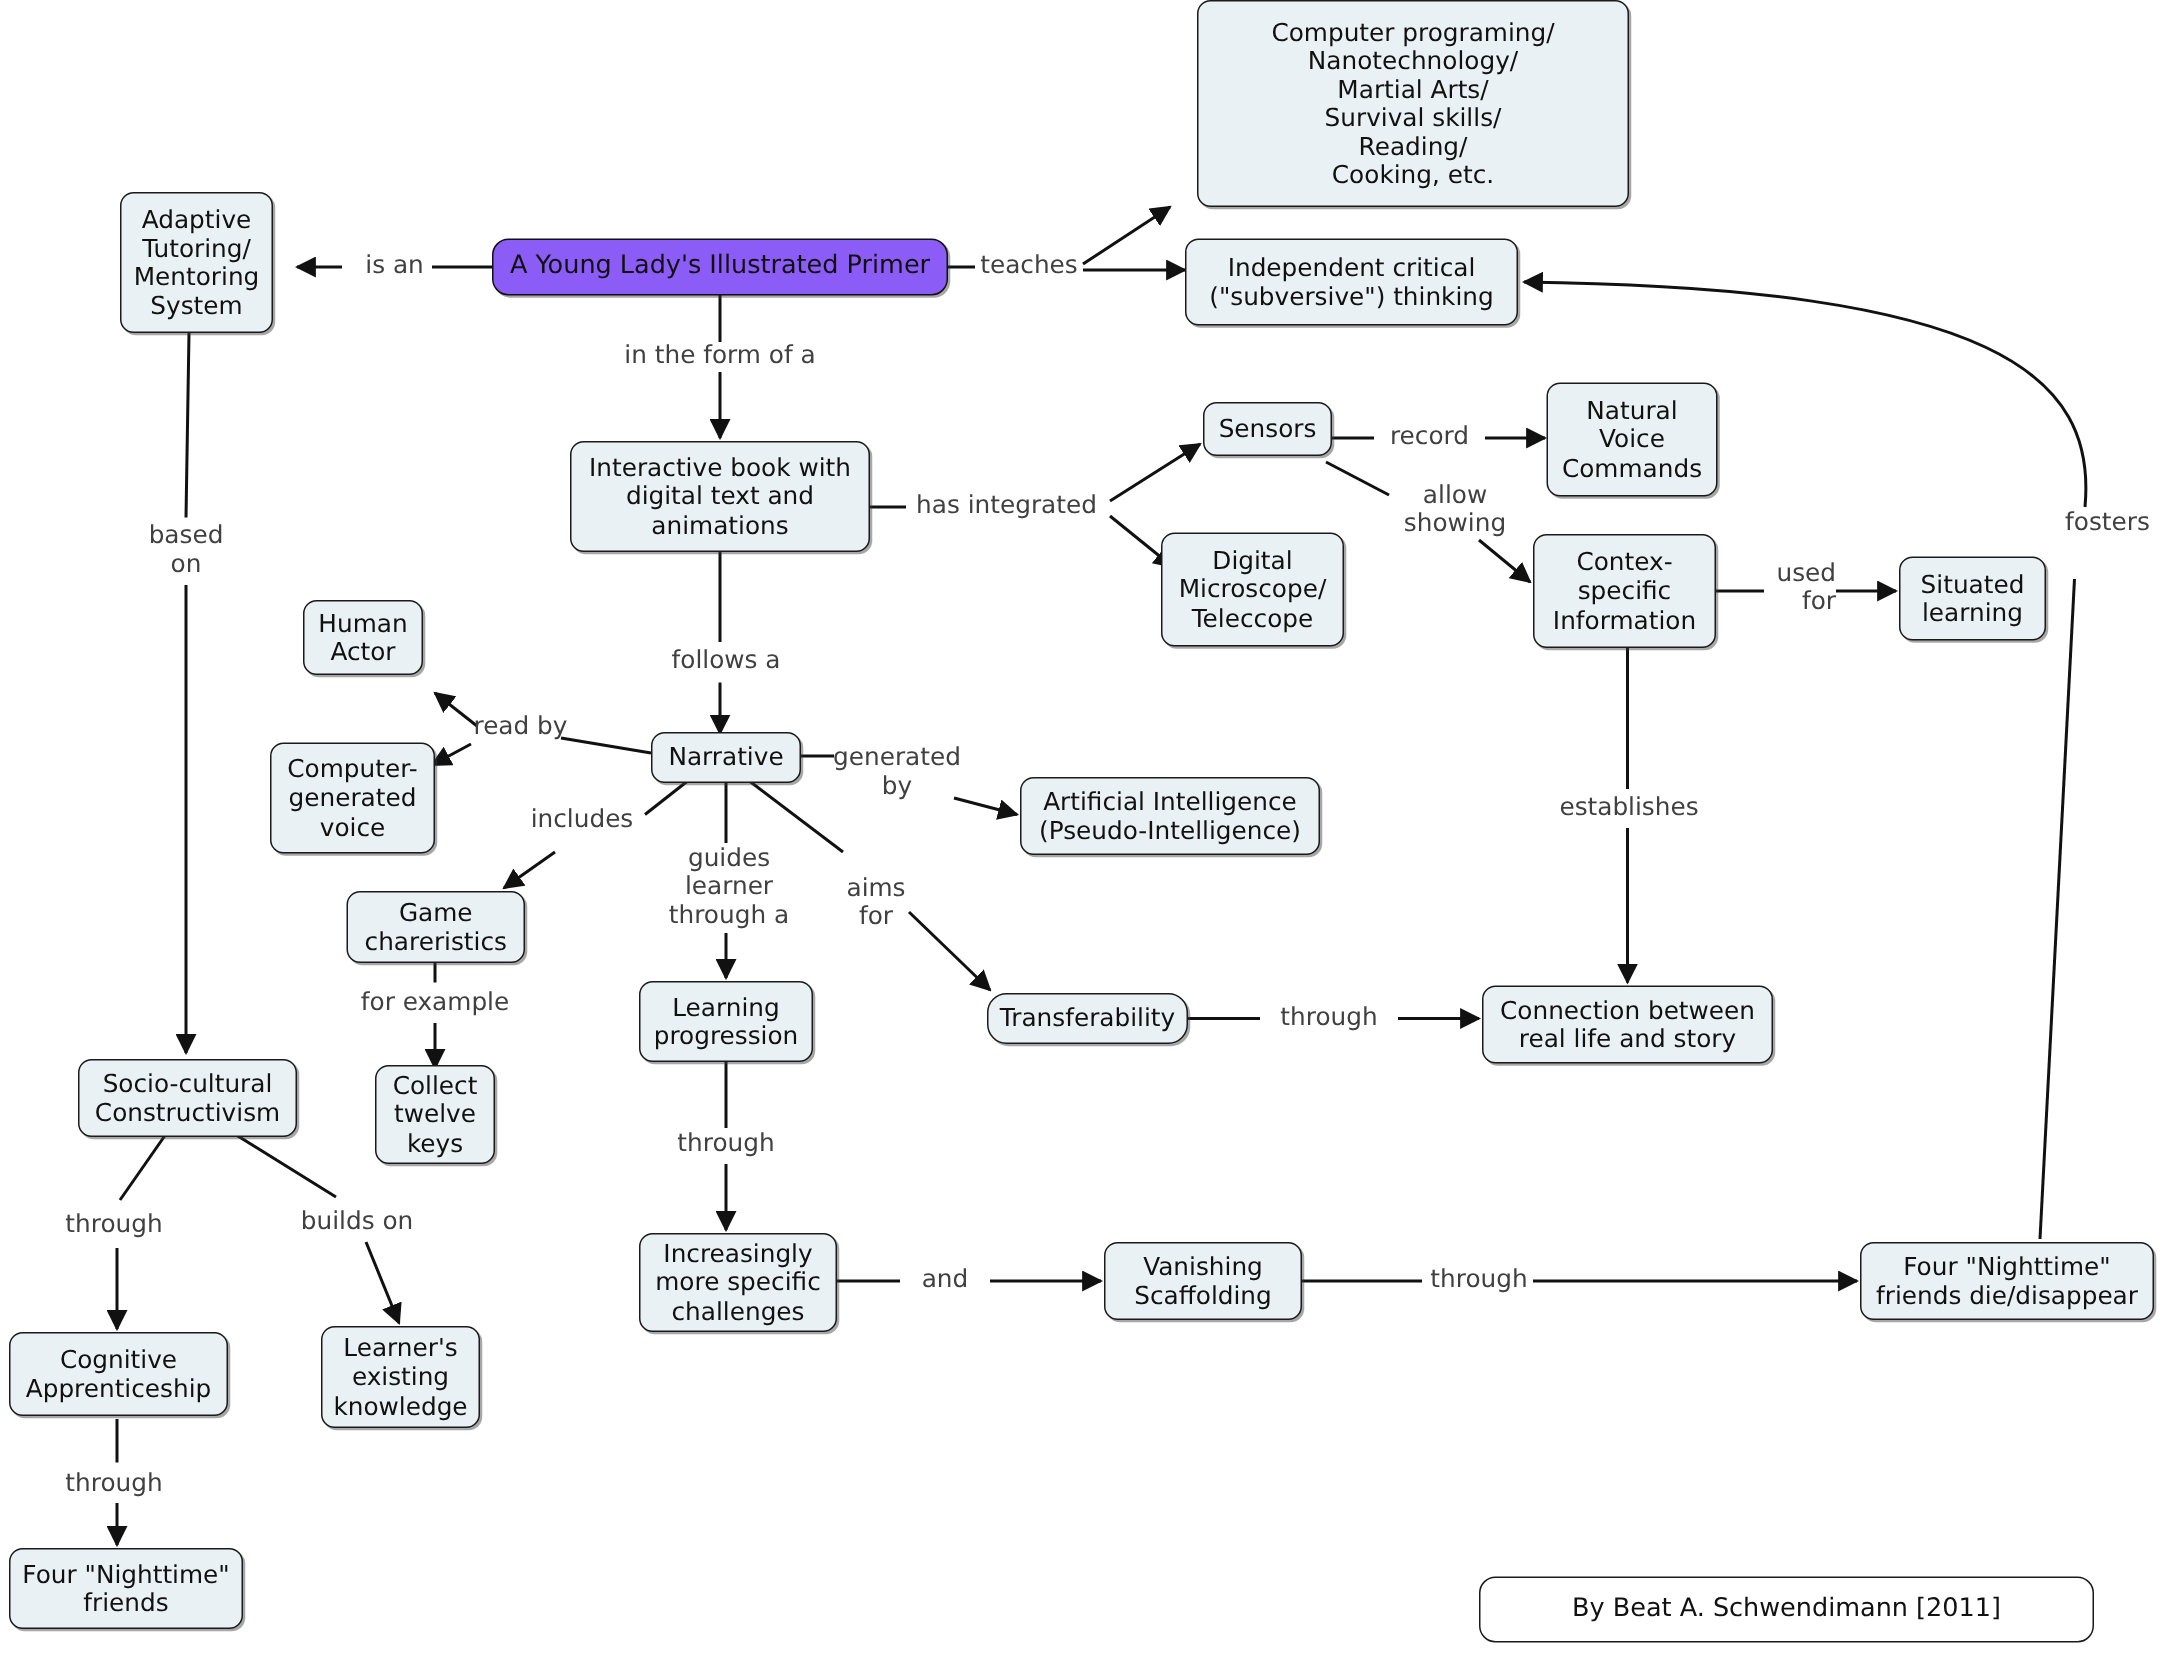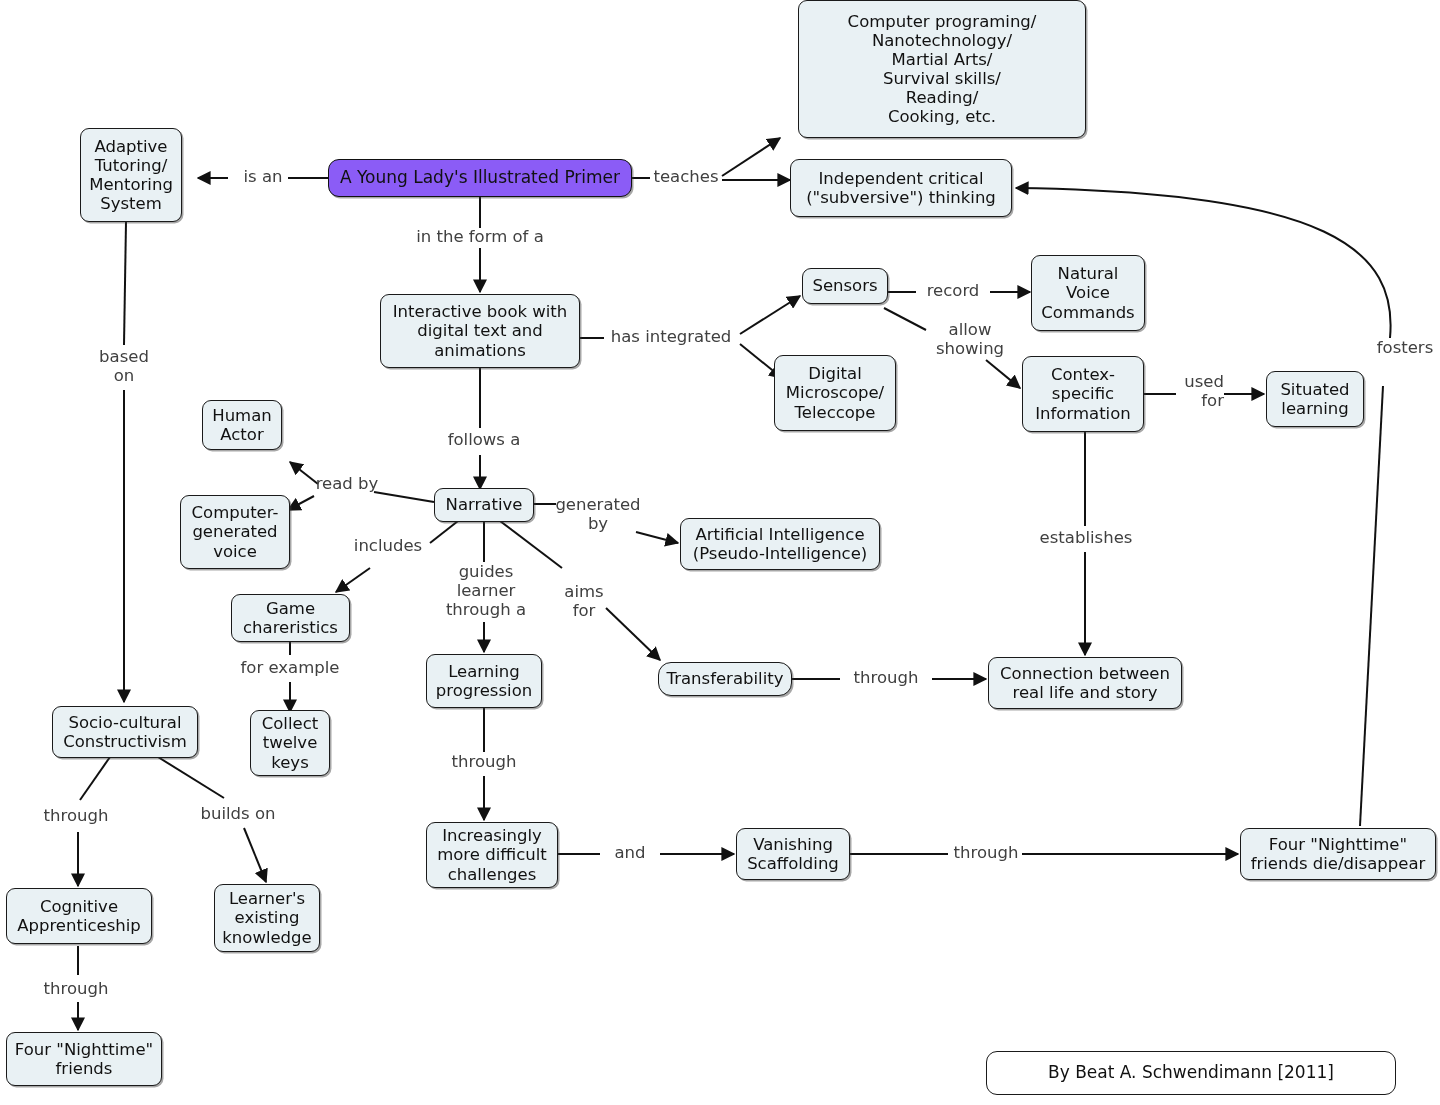--- a/index.html
+++ b/index.html
@@ -226,24 +226,24 @@
 Constructivism</div>
 
   <div class="node" style="left:6px; top:888px; width:146px; height:56px;">Cognitive
 Apprenticeship</div>
 
   <div class="node" style="left:214px; top:884px; width:106px; height:68px;">Learner's
 existing
 knowledge</div>
 
   <div class="node" style="left:426px; top:822px; width:132px; height:66px;">Increasingly
-more difficult
+more specific
 challenges</div>
 
-  <div class="node" style="left:736px; top:828px; width:114px; height:52px;">Vanishing
+  <div class="node" style="left:736px; top:828px; width:132px; height:52px;">Vanishing
 Scaffolding</div>
 
   <div class="node" style="left:6px; top:1032px; width:156px; height:54px;">Four "Nighttime"
 friends</div>
 
   <div class="node" style="left:1240px; top:828px; width:196px; height:52px;">Four "Nighttime"
 friends die/disappear</div>
 
   <div class="node credit" style="left:986px; top:1051px; width:410px; height:44px;">By Beat A. Schwendimann [2011]</div>
 

